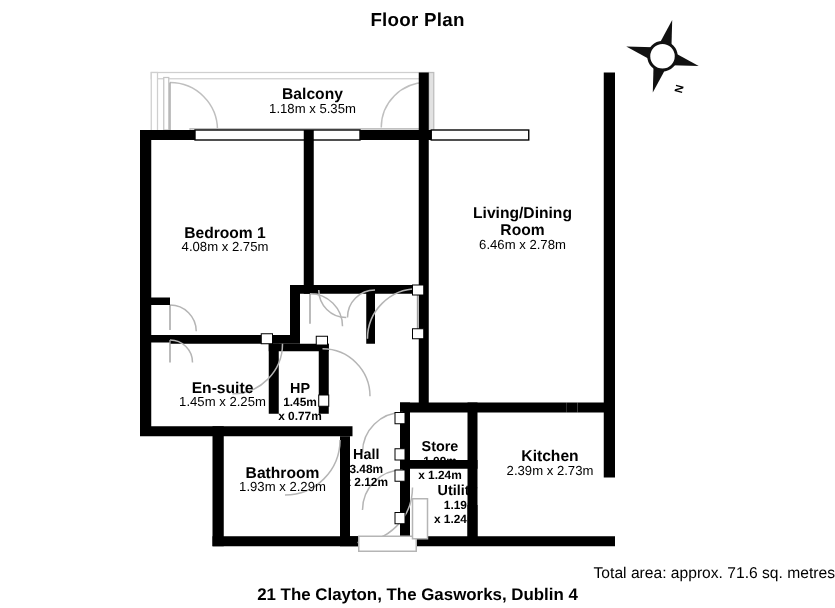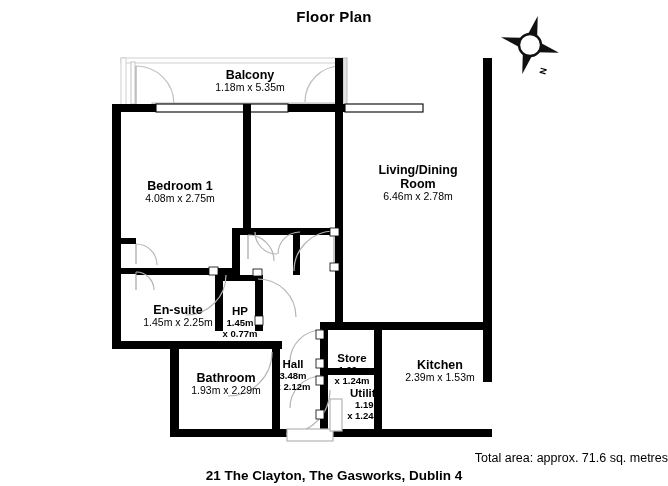--- a/index.html
+++ b/index.html
@@ -265,21 +265,21 @@
   </div>
 
   <div class="room-label" style="left:322px; top:387px; width:60px;text-align:right;">
     <span class="rname sm">Utility</span>
     <span class="rdim sm">1.19m</span>
     <span class="rdim sm">x 1.24m</span>
   </div>
 
   <div class="room-label" style="left:385px; top:358px; width:110px;">
     <span class="rname">Kitchen</span>
-    <span class="rdim">2.39m x 1.53m</span>
+    <span class="rdim">2.39m x 2.73m</span>
   </div>
 
   <div class="compass-n" style="left:540px; top:66px;">N</div>
 
   <div class="footer-area">Total area: approx. 71.6 sq. metres</div>
   <div class="footer-addr">21 The Clayton, The Gasworks, Dublin 4</div>
 
 </div>
 
 </body></html>

